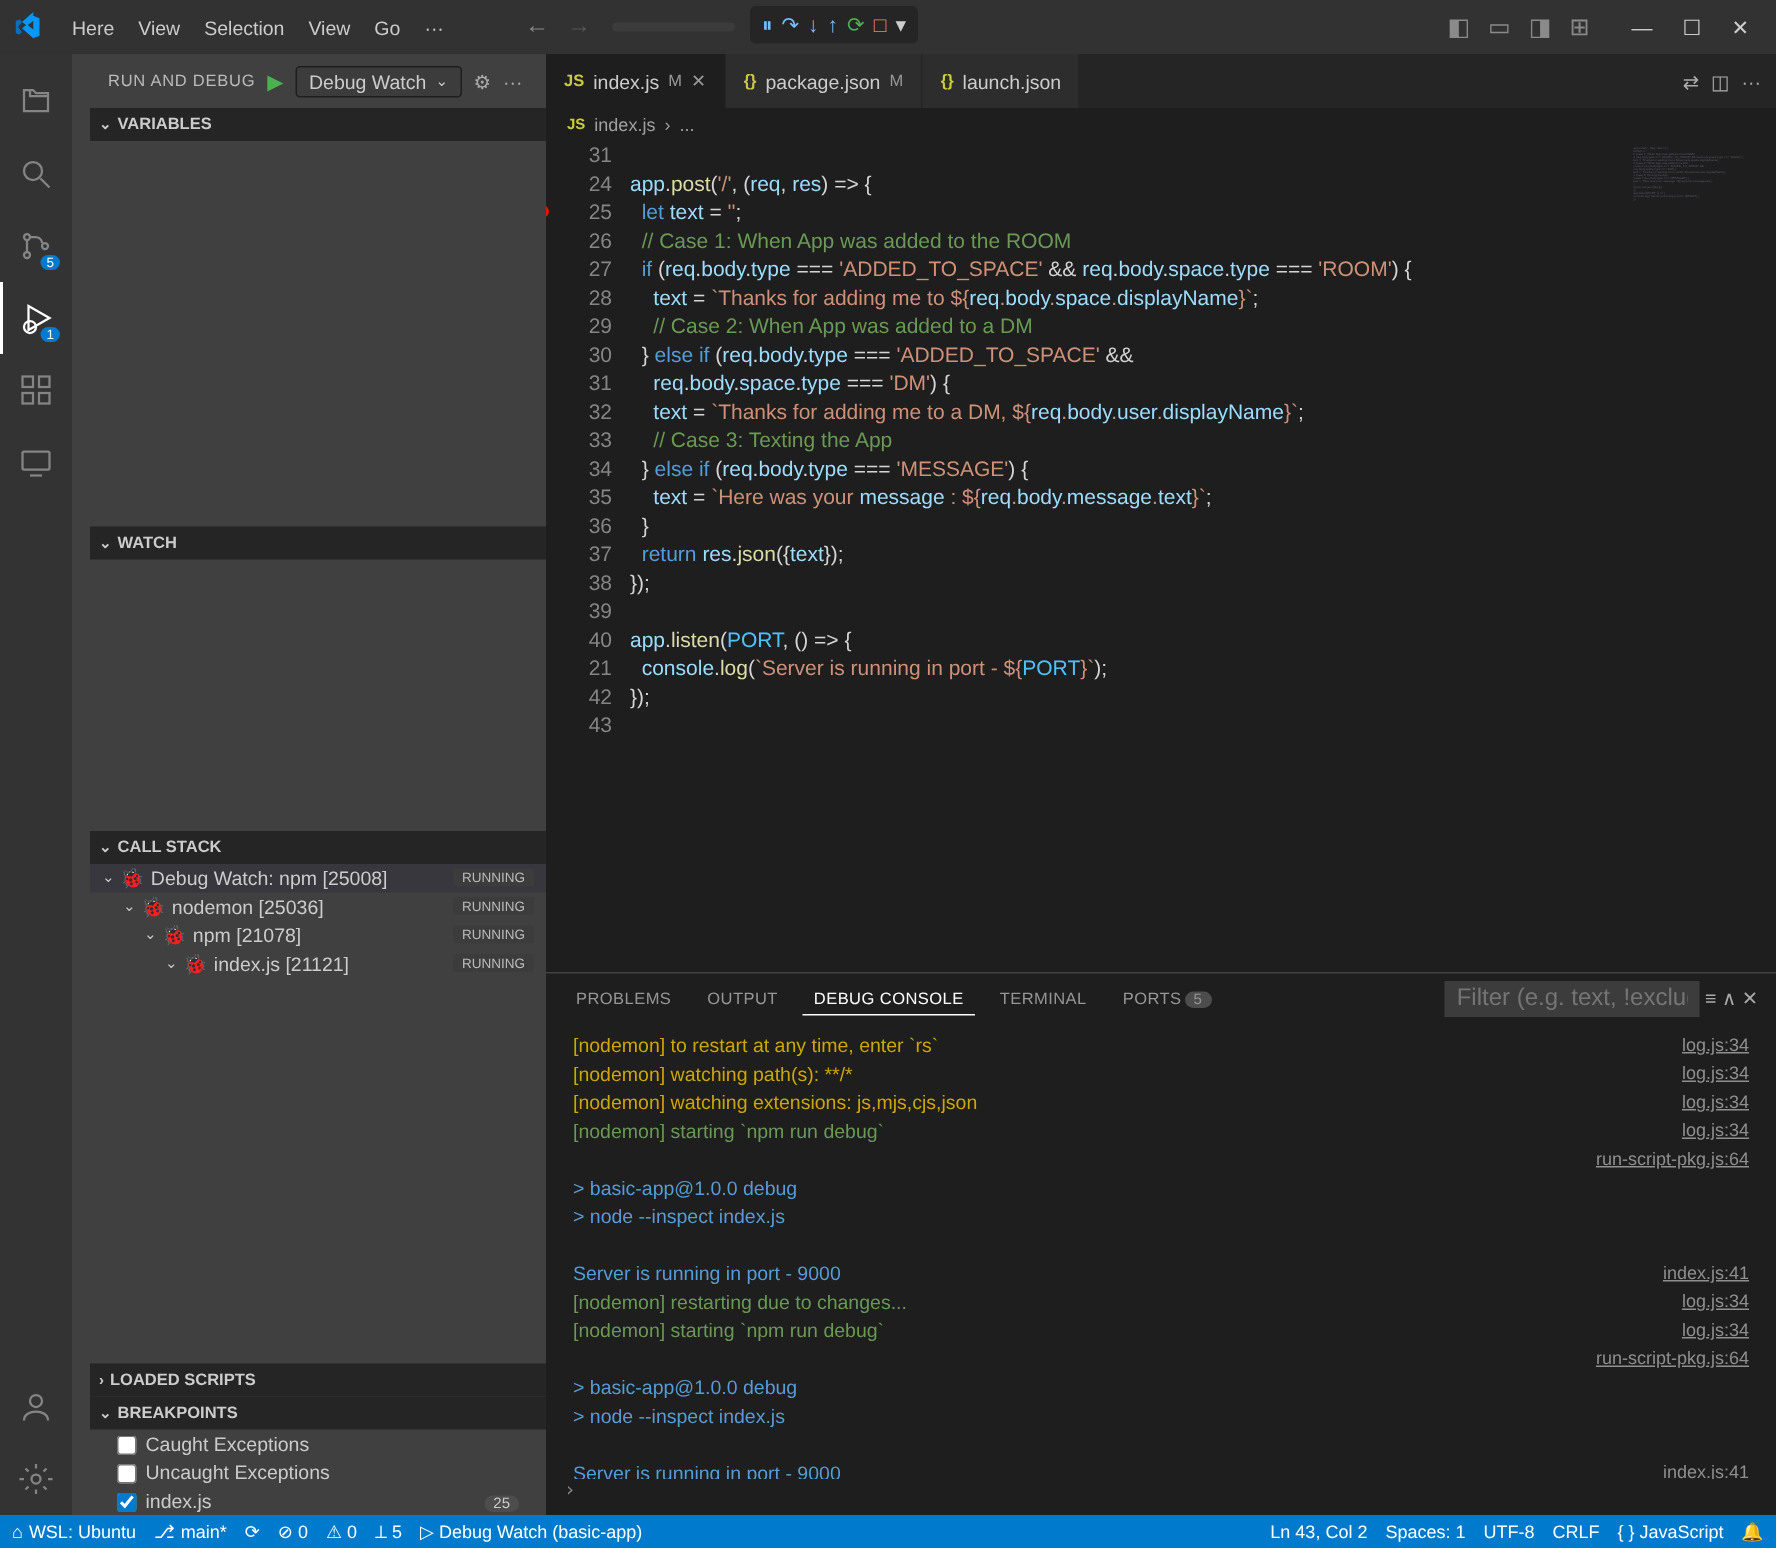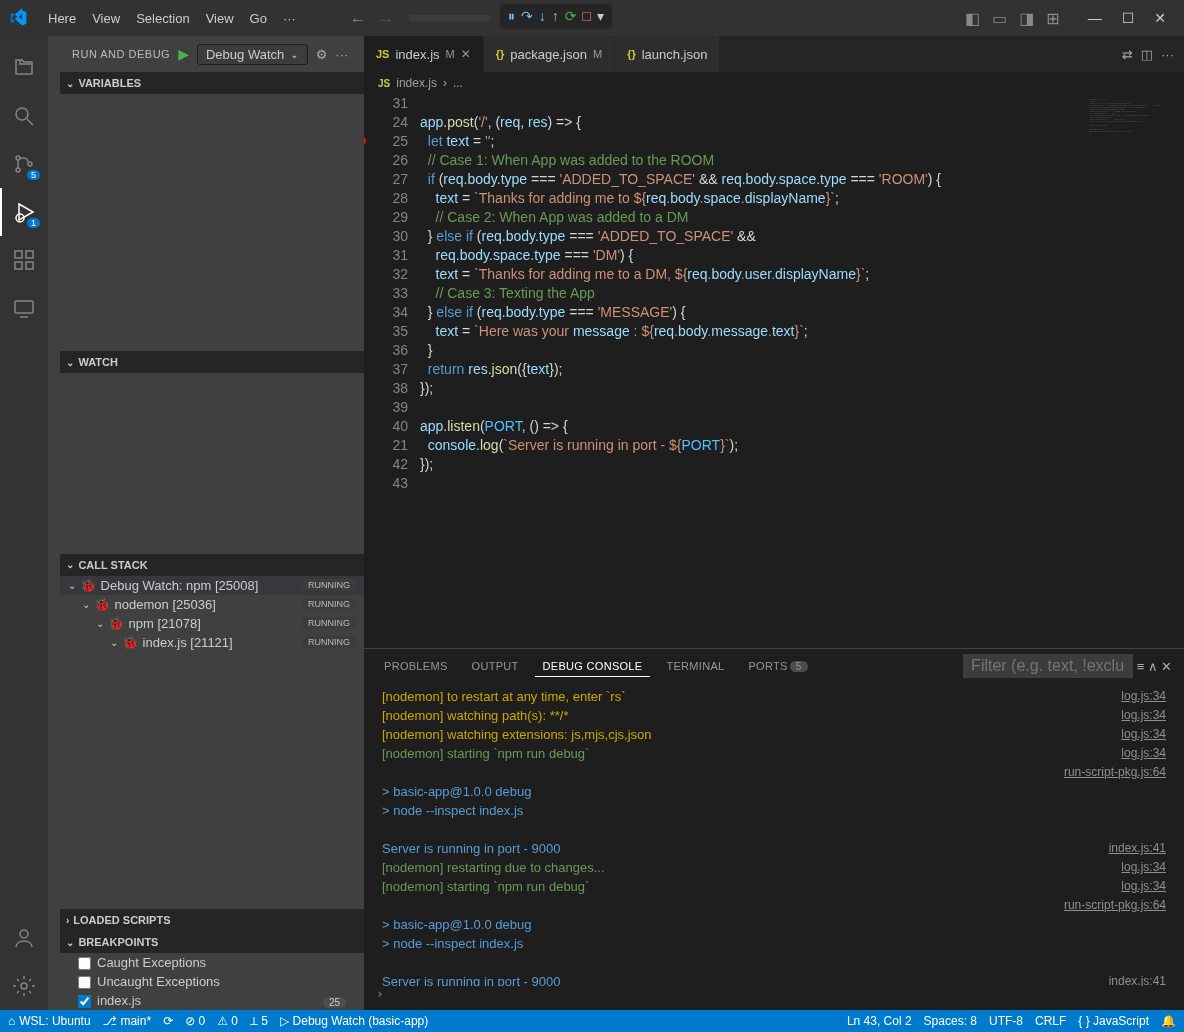--- a/index.html
+++ b/index.html
@@ -392,18 +392,18 @@
 <div class="statusbar">
   <span class="sb-item">⌂ <span>WSL: Ubuntu</span></span>
   <span class="sb-item">⎇ <span>main*</span></span>
   <span class="sb-item">⟳</span>
   <span class="sb-item">⊘ 0</span>
   <span class="sb-item">⚠ 0</span>
   <span class="sb-item">⟂ 5</span>
   <span class="sb-item">▷ Debug Watch (basic-app)</span>
   <span class="spacer"></span>
   <span class="sb-item">Ln 43, Col 2</span>
-  <span class="sb-item">Spaces: 8</span>
+  <span class="sb-item">Spaces: 1</span>
   <span class="sb-item">UTF-8</span>
   <span class="sb-item">CRLF</span>
   <span class="sb-item">{ } JavaScript</span>
   <span class="sb-item">🔔</span>
 </div>
 
 </body></html>

